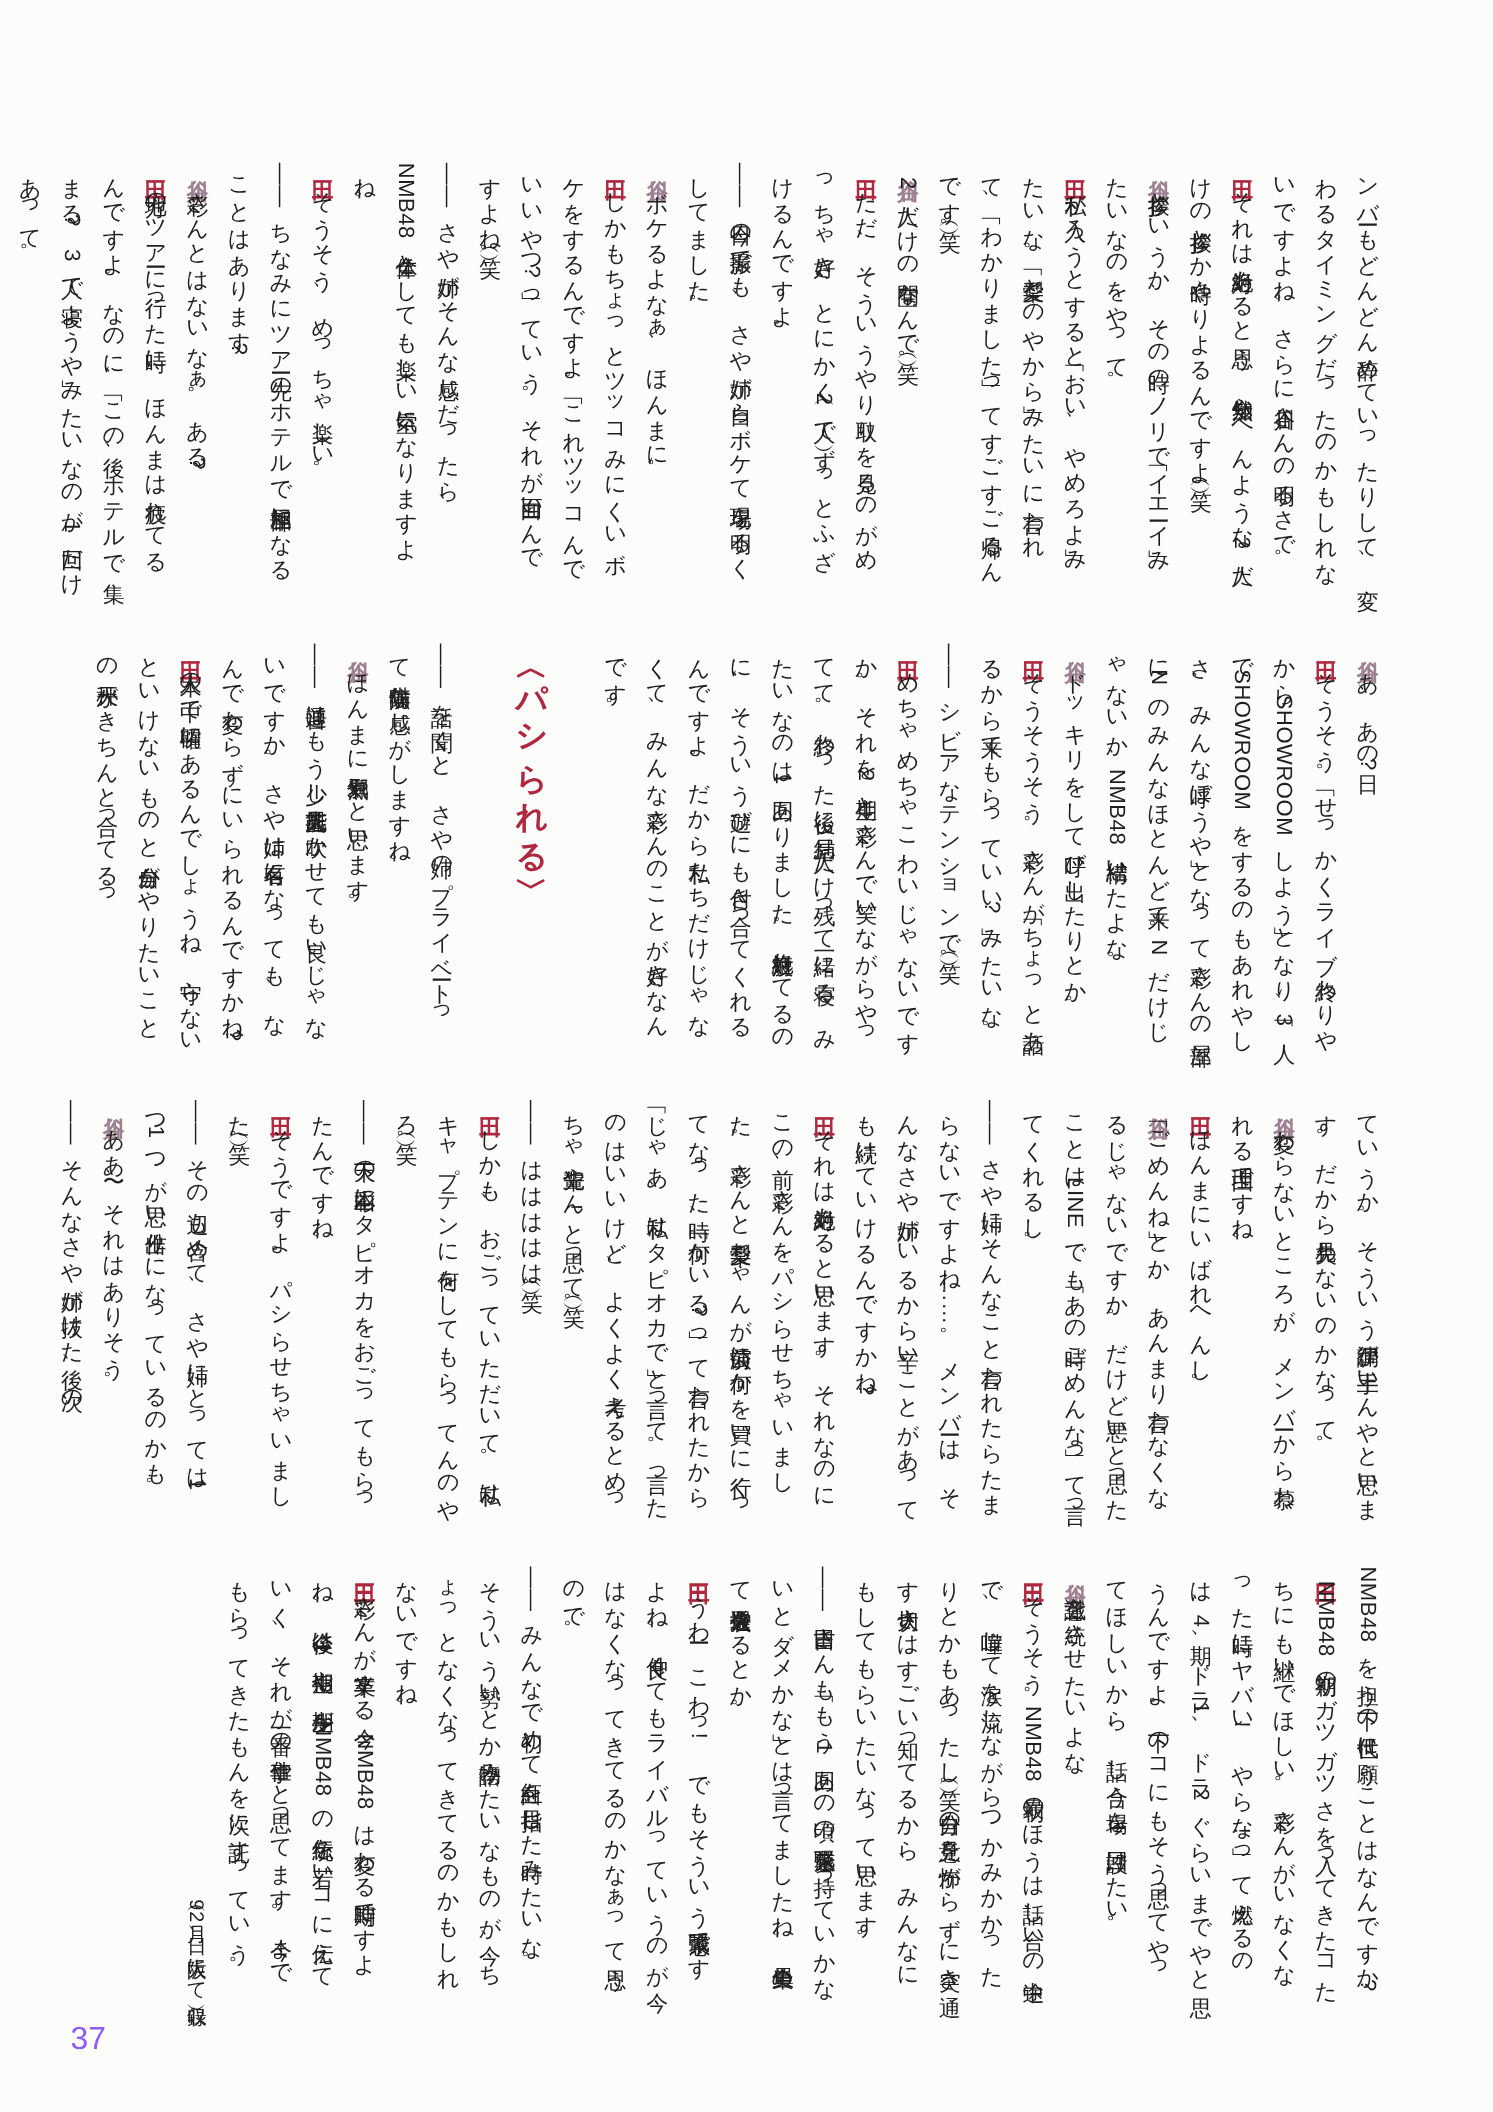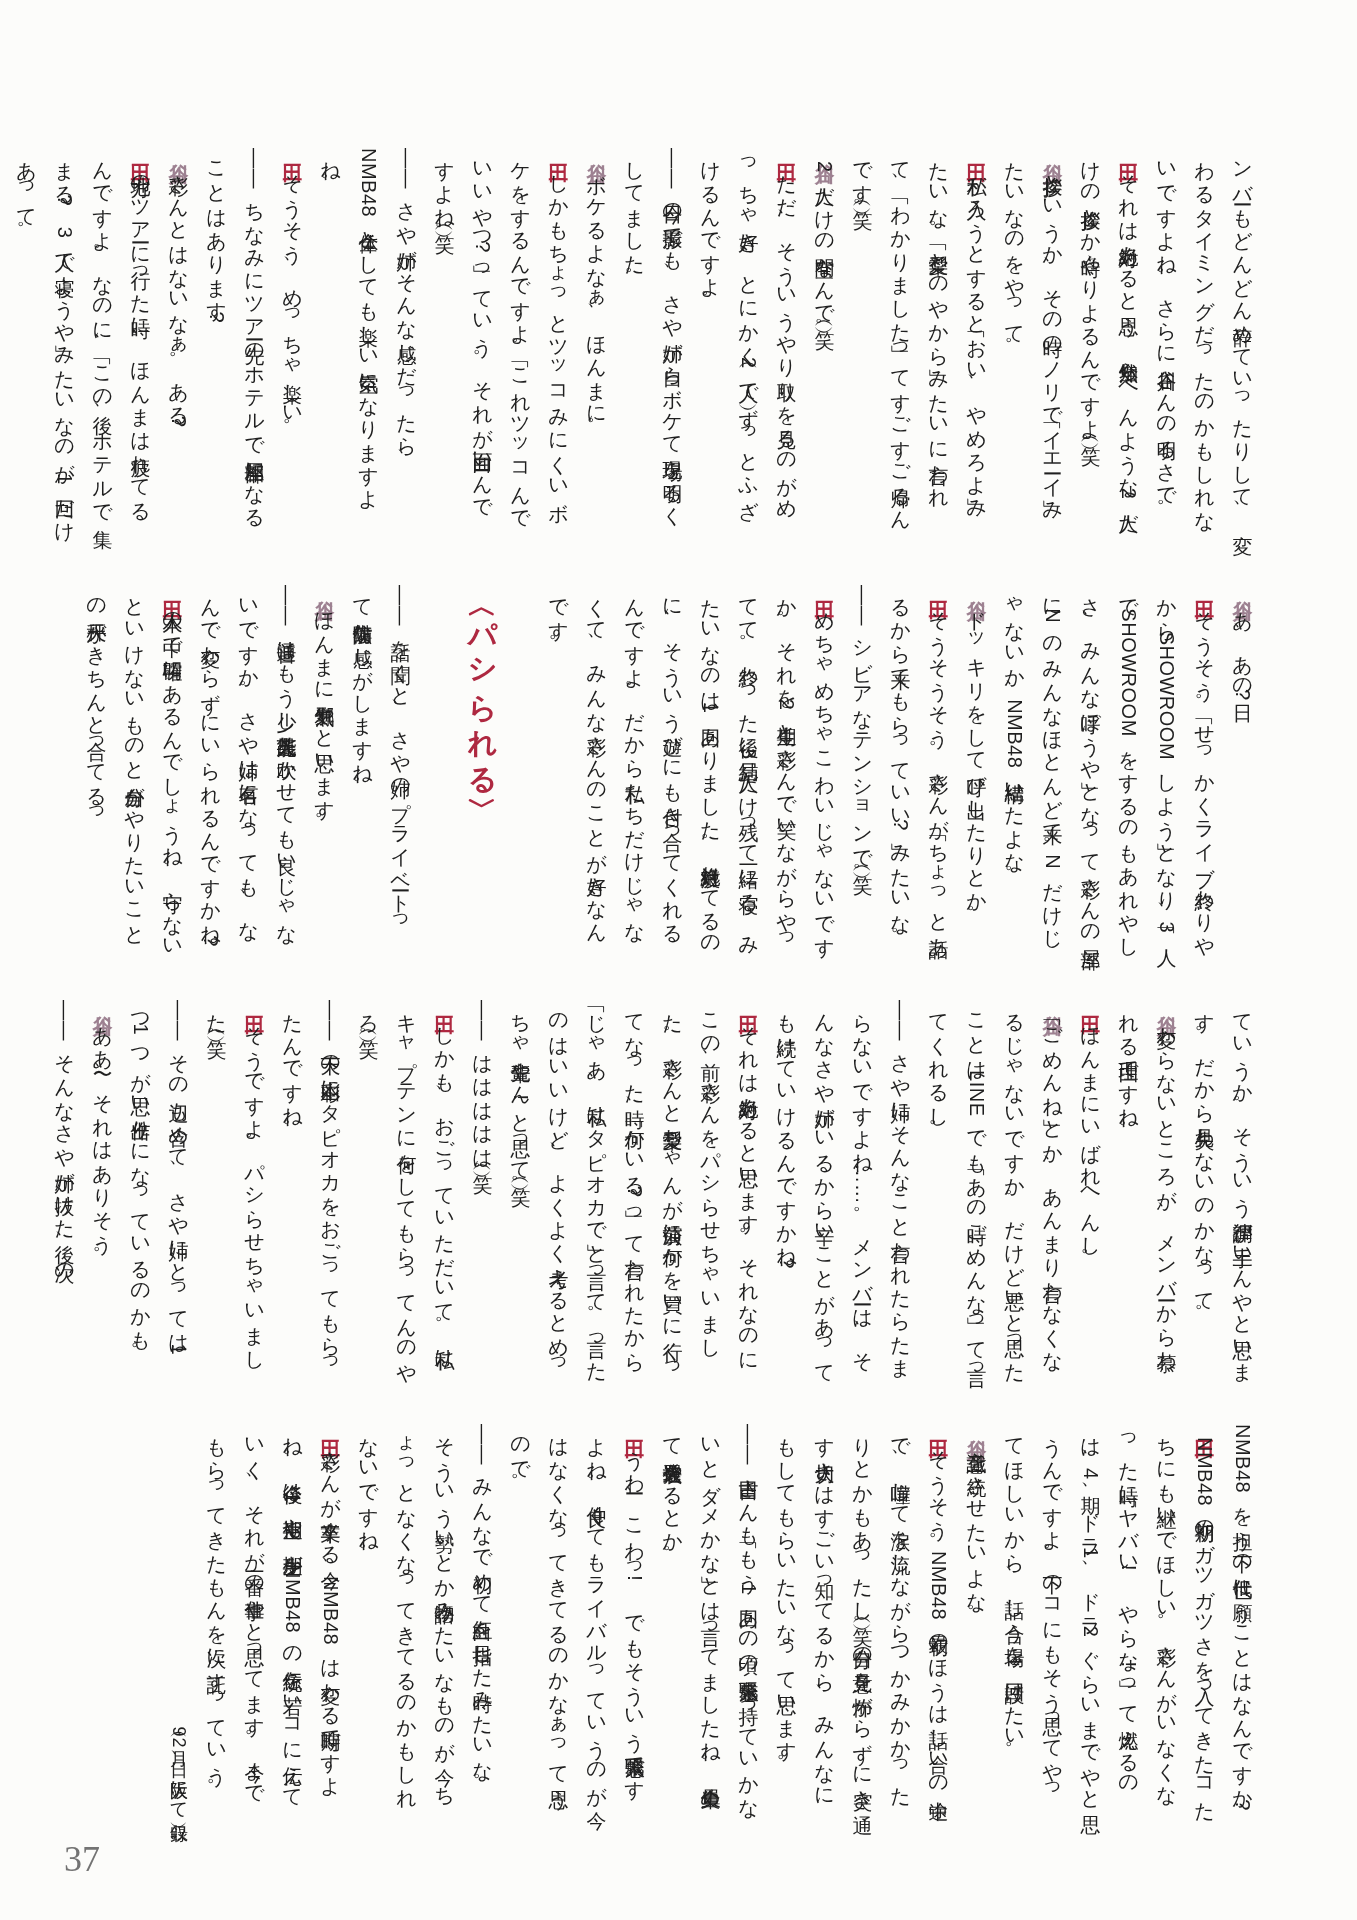--- a/index.html
+++ b/index.html
@@ -21,22 +21,22 @@
   .band p{margin:0;padding:0;}
   .spk{font-weight:bold;margin-inline-end:0.6em;}
   .heading{
     font-weight:bold;font-size:29px;line-height:46px;
     margin-block:34px 40px;margin-inline-start:14px;
     letter-spacing:3px;
   }
   .note{text-align:end;font-size:18px;margin-block-start:18px;}
   .page-number{
     position:absolute;left:64px;top:1838px;
-    font-family:Liberation Serif, serif;
-    font-size:36px;color:#737373;
+    font-family:Liberation Sans, sans-serif;
+    font-size:29px;color:#8b5cf6;
   }
 </style>
 </head>
 <body style="background: rgb(252, 252, 250); color: rgb(31, 31, 31);">
 
 <div id="band-0" class="band">
     <p><span>ンバーもどんどん辞めていったりして、変わるタイミングだったのかもしれないですよね。さらに谷川さんの明るさで。</span></p>
     <p><span class="spk" style="color: rgb(174, 40, 64);">三田</span><span>それは絶対あると思う。全然知らへんような2人だけの挨拶とか時々やりよるんですよ（笑）。</span></p>
     <p><span class="spk" style="color: rgb(157, 129, 145);">谷川</span><span>挨拶というか、その時のノリで「イエーイ」みたいなのをやって。</span></p>
     <p><span class="spk" style="color: rgb(174, 40, 64);">三田</span><span>私が入ろうとすると「おい、やめろよ」みたいな。「愛梨とのやから」みたいに言われて、「わかりました」ってすごすご帰るんです（笑）。</span></p>

